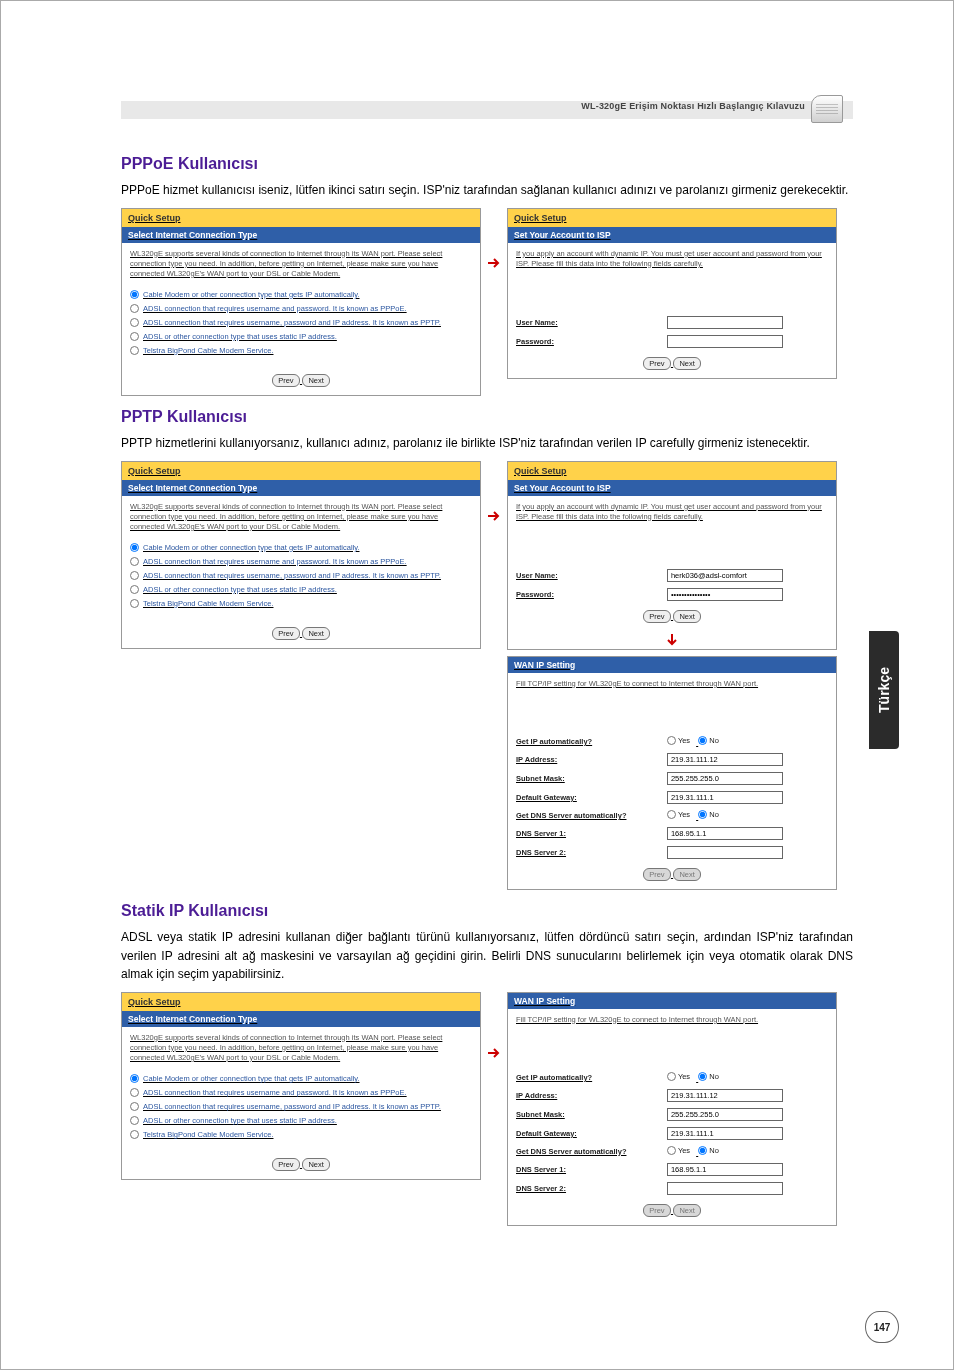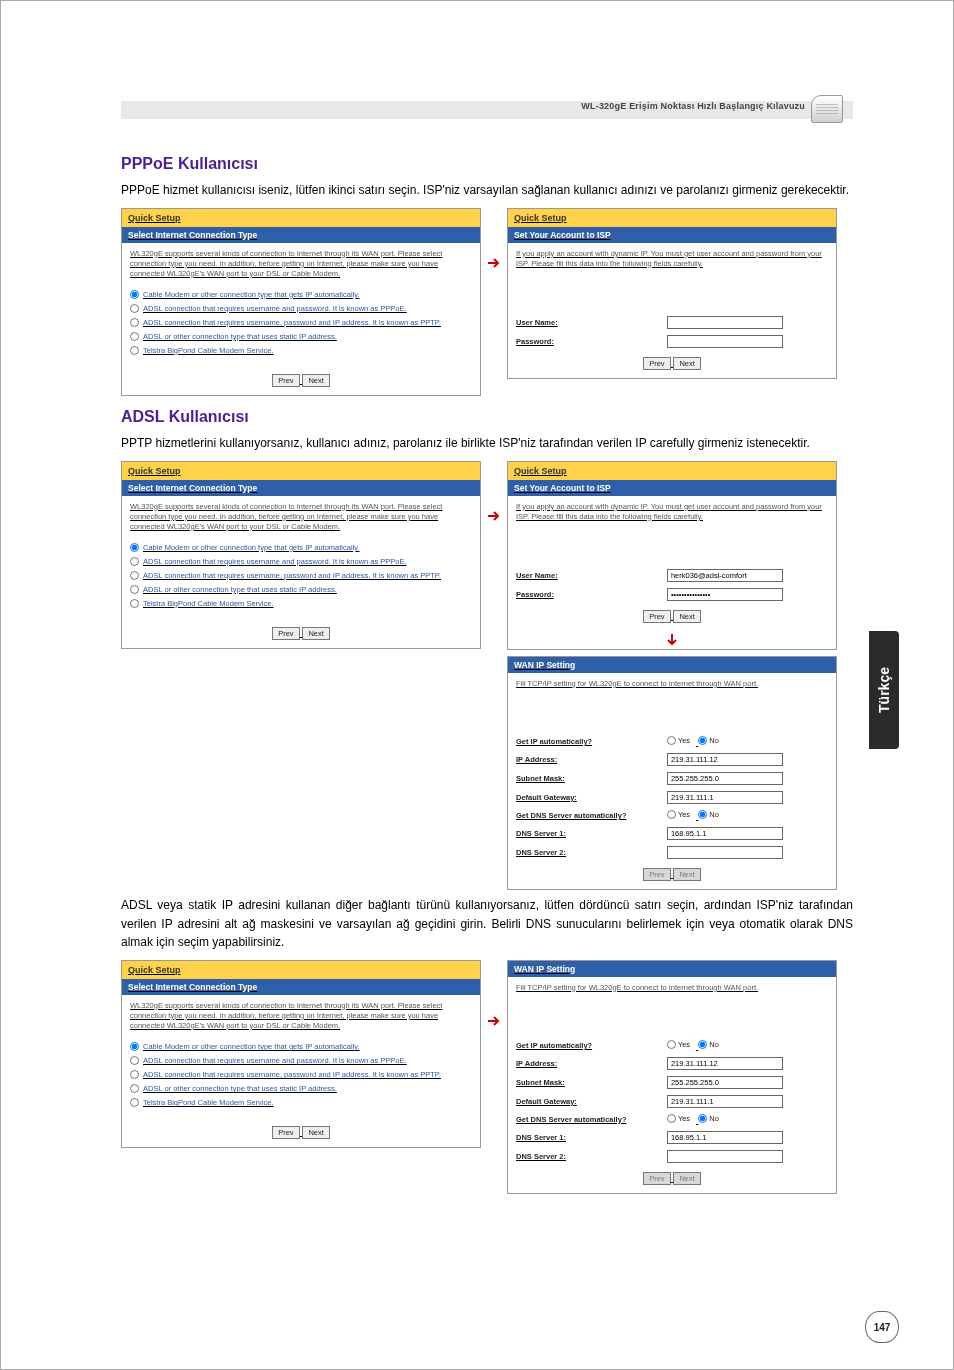--- a/index.html
+++ b/index.html
@@ -40,21 +40,21 @@
   .panel { border:1px solid #999; background:#fff; font-size:8px; color:#333; }
   .panel .hdr-yellow { background:#ffd24a; font-weight:bold; font-size:9px; padding:4px 6px; }
   .panel .hdr-blue   { background:#2f5fa8; color:#fff; font-weight:bold; font-size:8.5px; padding:3px 6px; }
   .panel .bodytxt { padding:6px 8px; color:#555; font-size:7.5px; line-height:1.35; }
   .panel .radios { padding:0 8px 8px; }
   .panel .radios .r { display:flex; align-items:flex-start; gap:4px; margin:5px 0; color:#2c57a0; font-size:7.5px; }
   .panel .radios .r input { width:9px; height:9px; }
   .panel .btnrow { text-align:center; padding:6px 0 8px; }
   .btn, .btn-disabled {
     display:inline-block; min-width:28px; padding:1px 5px; font-size:7.5px;
-    border:1px solid #777; background:#efefef; color:#222; border-radius:0;
+    border:1px solid #777; background:#efefef; color:#222; border-radius:6px;
   }
   .btn-disabled { background:#d8d8d8; color:#777; }
   .formtable { width:100%; border-collapse:collapse;margin-top:38px; }
   .formtable td { padding:3px 8px; font-size:7.5px; color:#222; }
   .formtable td.lbl { width:46%; font-weight:bold; }
   .formtable input[type=text], .formtable input[type=password] {
     width:116px; font-size:7.5px; padding:1px 3px; border:1px solid #666; background:#fff;
   }
   .radio-inline { display:inline-flex; align-items:center; gap:2px; margin-right:6px; font-weight:normal; font-size:7.5px; }
   .radio-inline input { width:9px; height:9px; }
@@ -81,21 +81,21 @@
 <div class="page">
   <div class="topgutter"></div>
   <div class="guide-bar">
     <span>WL-320gE Erişim Noktası Hızlı Başlangıç Kılavuzu</span>
     <div class="guide-iconbox"></div>
   </div>
 
   <div class="content">
 
     <h2 class="section">PPPoE Kullanıcısı</h2>
-    <p class="lead">PPPoE hizmet kullanıcısı iseniz, lütfen ikinci satırı seçin. ISP'niz varsayılan sağlanan kullanıcı adınızı ve parolanızı girmeniz gerekecektir.</p>
+    <p class="lead">PPPoE hizmet kullanıcısı iseniz, lütfen ikinci satırı seçin. ISP'niz tarafından sağlanan kullanıcı adınızı ve parolanızı girmeniz gerekecektir.</p>
     <div class="figrow">
       <div class="panel" style="width:360px">
         <div class="hdr-yellow">Quick Setup</div>
         <div class="hdr-blue">Select Internet Connection Type</div>
         <div class="bodytxt">WL320gE supports several kinds of connection to Internet through its WAN port. Please select connection type you need. In addition, before getting on Internet, please make sure you have connected WL320gE's WAN port to your DSL or Cable Modem.</div>
         <div class="radios">
           <label class="r">
               <input type="radio" checked="" style="">
               <span>Cable Modem or other connection type that gets IP automatically.</span>
             </label>
@@ -142,21 +142,21 @@
               </tr>
         </tbody>
           </table>
         <div class="btnrow">
           <span class="btn">Prev</span>
           <span class="btn">Next</span>
         </div>
       </div>
     </div>
 
-    <h2 class="section">ADSL Kullanıcısı</h2>
+    <h2 class="section">PPTP Kullanıcısı</h2>
     <p class="lead">PPTP hizmetlerini kullanıyorsanız, kullanıcı adınız, parolanız ile birlikte ISP'niz tarafından verilen IP carefully girmeniz istenecektir.</p>
     <div class="figrow">
       <div class="panel" style="width:360px">
         <div class="hdr-yellow">Quick Setup</div>
         <div class="hdr-blue">Select Internet Connection Type</div>
         <div class="bodytxt">WL320gE supports several kinds of connection to Internet through its WAN port. Please select connection type you need. In addition, before getting on Internet, please make sure you have connected WL320gE's WAN port to your DSL or Cable Modem.</div>
         <div class="radios">
           <label class="r">
               <input type="radio" checked="" style="">
               <span>Cable Modem or other connection type that gets IP automatically.</span>
@@ -269,20 +269,21 @@
           </tbody>
             </table>
           <div class="btnrow">
             <span class="btn-disabled">Prev</span>
             <span class="btn-disabled">Next</span>
           </div>
         </div>
       </div>
     </div>
 
+    <h2 class="section">Statik IP Kullanıcısı</h2>
     <p class="lead">ADSL veya statik IP adresini kullanan diğer bağlantı türünü kullanıyorsanız, lütfen dördüncü satırı seçin, ardından ISP'niz tarafından verilen IP adresini alt ağ maskesini ve varsayılan ağ geçidini girin. Belirli DNS sunucularını belirlemek için veya otomatik olarak DNS almak için seçim yapabilirsiniz.</p>
     <div class="figrow">
       <div class="panel" style="width:360px">
         <div class="hdr-yellow">Quick Setup</div>
         <div class="hdr-blue">Select Internet Connection Type</div>
         <div class="bodytxt">WL320gE supports several kinds of connection to Internet through its WAN port. Please select connection type you need. In addition, before getting on Internet, please make sure you have connected WL320gE's WAN port to your DSL or Cable Modem.</div>
         <div class="radios">
           <label class="r">
               <input type="radio" checked="" style="">
               <span>Cable Modem or other connection type that gets IP automatically.</span>

